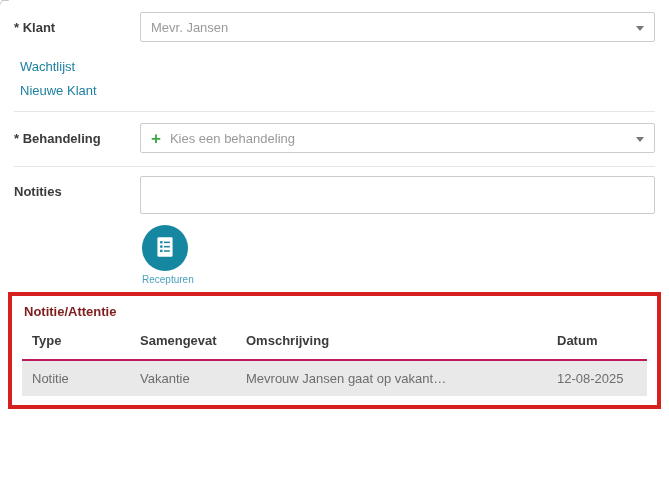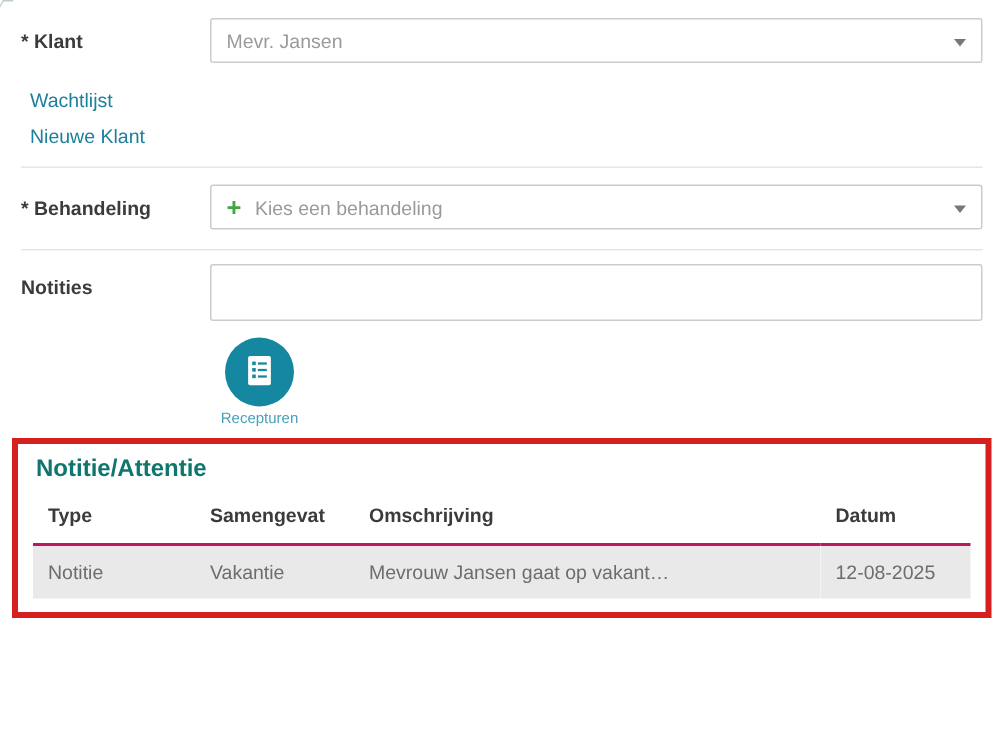--- a/index.html
+++ b/index.html
@@ -61,34 +61,34 @@
   .left-links a { display: block; margin-top: 9px; font-size: 13px; }
   .divider { border: none; border-top: 1px solid #e5e5e5; margin: 13px 0 0 0; }
   .row-behandeling { margin-top: 11px; }
   .row-notities { margin-top: 9px; }
   .notes-area {
     width: 100%; height: 38px; border: 1px solid #ccc; border-radius: 2px;
     resize: none; font-family: "Liberation Sans", sans-serif; font-size: 13px; padding: 4px 8px;
     color: #444;
   }
   
-  .recepturen-wrap { margin: 8px 0 0 128px; width: 62px; text-align: center; }
+  .recepturen-wrap { margin: 8px 0 0 128px; width: 62px; text-align: left; }
   .recepturen-btn {
     width: 46px; height: 46px; border-radius: 50%; background: #1687a0;
     border: none; cursor: pointer; display: inline-flex; align-items: center; justify-content: center;
   }
   .recepturen-lbl { display: block; color: #4aa0ba; font-size: 10px; margin-top: 3px; }
   
   .attn-box {
     margin: 7px -6px 0 -6px;
     border: 4px solid #d61f1f;
     padding: 8px 10px 9px 10px;
     background: #fff;
   }
-  .attn-title { font-weight: bold; color: #0f766e; font-size: 16px; padding-left: 2px; }
+  .attn-title { font-weight: bold; color: #7f1d1d; font-size: 13px; padding-left: 2px; }
   table.attn-table { width: 100%; border-collapse: collapse; table-layout: fixed; }
   .attn-table th {
     text-align: left; font-weight: bold; color: #3b3b3b; font-size: 13px;
     padding: 14px 10px 11px 10px; border-bottom: 1px solid #ddd;
   }
   .attn-table td {
     background: #e9e9e9; color: #6d6d6d; font-size: 13px;
     padding: 10px 10px; overflow: hidden; white-space: nowrap; text-overflow: ellipsis;
   }
   .attn-table tr.data-row { border-top: 2px solid #be185d; }

